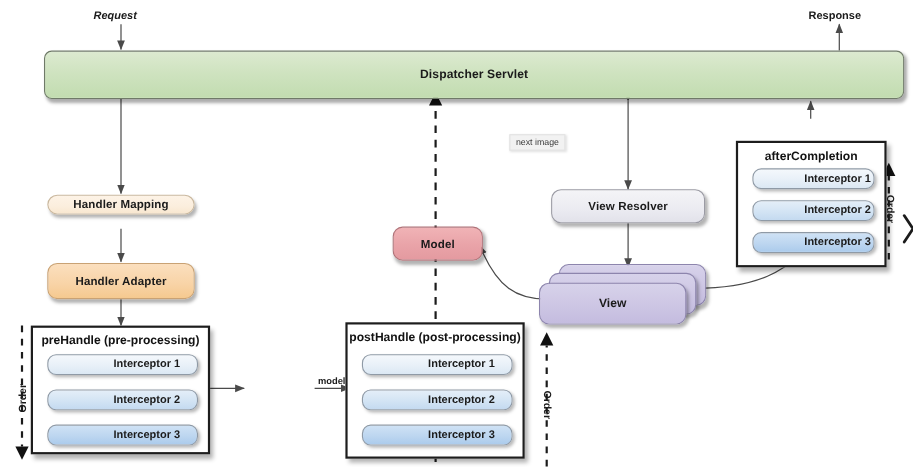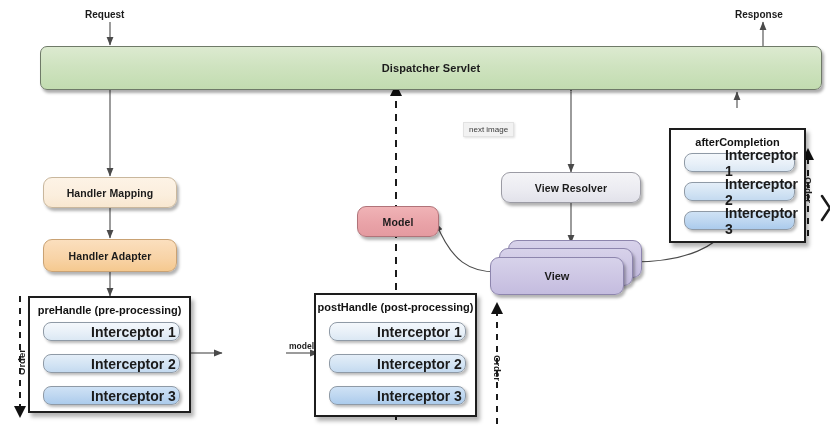--- a/index.html
+++ b/index.html
@@ -68,21 +68,21 @@
     font-weight:bold;
     color:#121212;
   }
   
   .pill{
     position:absolute;
     box-sizing:border-box;
     display:flex;align-items:center;justify-content:center;
     border:1px solid #8f9aa6;
     border-radius:8px;
-    font-size:14px;
+    font-size:10px;
     font-weight:bold;
     color:#1b1b1b;
     box-shadow:2px 2px 3px rgba(0,0,0,.28);
     padding-left:44px;
   }
   .ic1{background:linear-gradient(to bottom,#f4f8fc 0%,#e8f0f8 55%,#dbe8f4 100%);}
   .ic2{background:linear-gradient(to bottom,#e4eef8 0%,#d3e4f4 55%,#c4daf0 100%);}
   .ic3{background:linear-gradient(to bottom,#cfe2f5 0%,#bdd6f0 55%,#abcbec 100%);}
   
   .viewstack{position:absolute;}
@@ -209,21 +209,21 @@
     <g stroke="#4a4a4a" stroke-width="1.1" fill="none">
       <line x1="737" y1="167" x2="737" y2="159" marker-end="url(#ahb)"></line>
       <line x1="737" y1="196" x2="737" y2="188" marker-end="url(#ahb)"></line>
     </g>
   </svg>
 
   <div class="node dispatcher" style="left:40px;top:46px;width:782px;height:44px;">
     <span>Dispatcher Servlet</span>
   </div>
 
-  <div class="node rbox cream" style="left:43px;top:177px;width:134px;height:31px;">
+  <div class="node rbox cream" style="left:43px;top:177px;width:134px;height:18px;">
     <span>Handler Mapping</span>
   </div>
 
   <div class="node rbox orange" style="left:43px;top:239px;width:134px;height:33px;">
     <span>Handler Adapter</span>
   </div>
 
 
   <div class="node rbox red" style="left:357px;top:206px;width:82px;height:31px;">
     <span>Model</span>
@@ -273,21 +273,21 @@
       <span>Interceptor 1</span>
     </div>
     <div class="pill ic2" style="left:13px;top:52px;width:111px;height:19px;">
       <span>Interceptor 2</span>
     </div>
     <div class="pill ic3" style="left:13px;top:81px;width:111px;height:19px;">
       <span>Interceptor 3</span>
     </div>
   </div>
 
-  <div class="tlabel" style="left:85px;top:9px;">Request</div>
+  <div class="tlabel" style="left:85px;top:9px;font-style:italic;">Request</div>
 
   <div class="tlabel" style="left:735px;top:9px;">Response</div>
 
   <div class="tlabel small" style="left:289px;top:341px;">model</div>
 
   <div class="chip" style="left:463px;top:122px;">next image</div>
 
   <div class="order-label order-left" style="left:16px;top:375px;">Order</div>
 
   <div class="order-label order-right" style="left:503px;top:355px;">Order</div>

